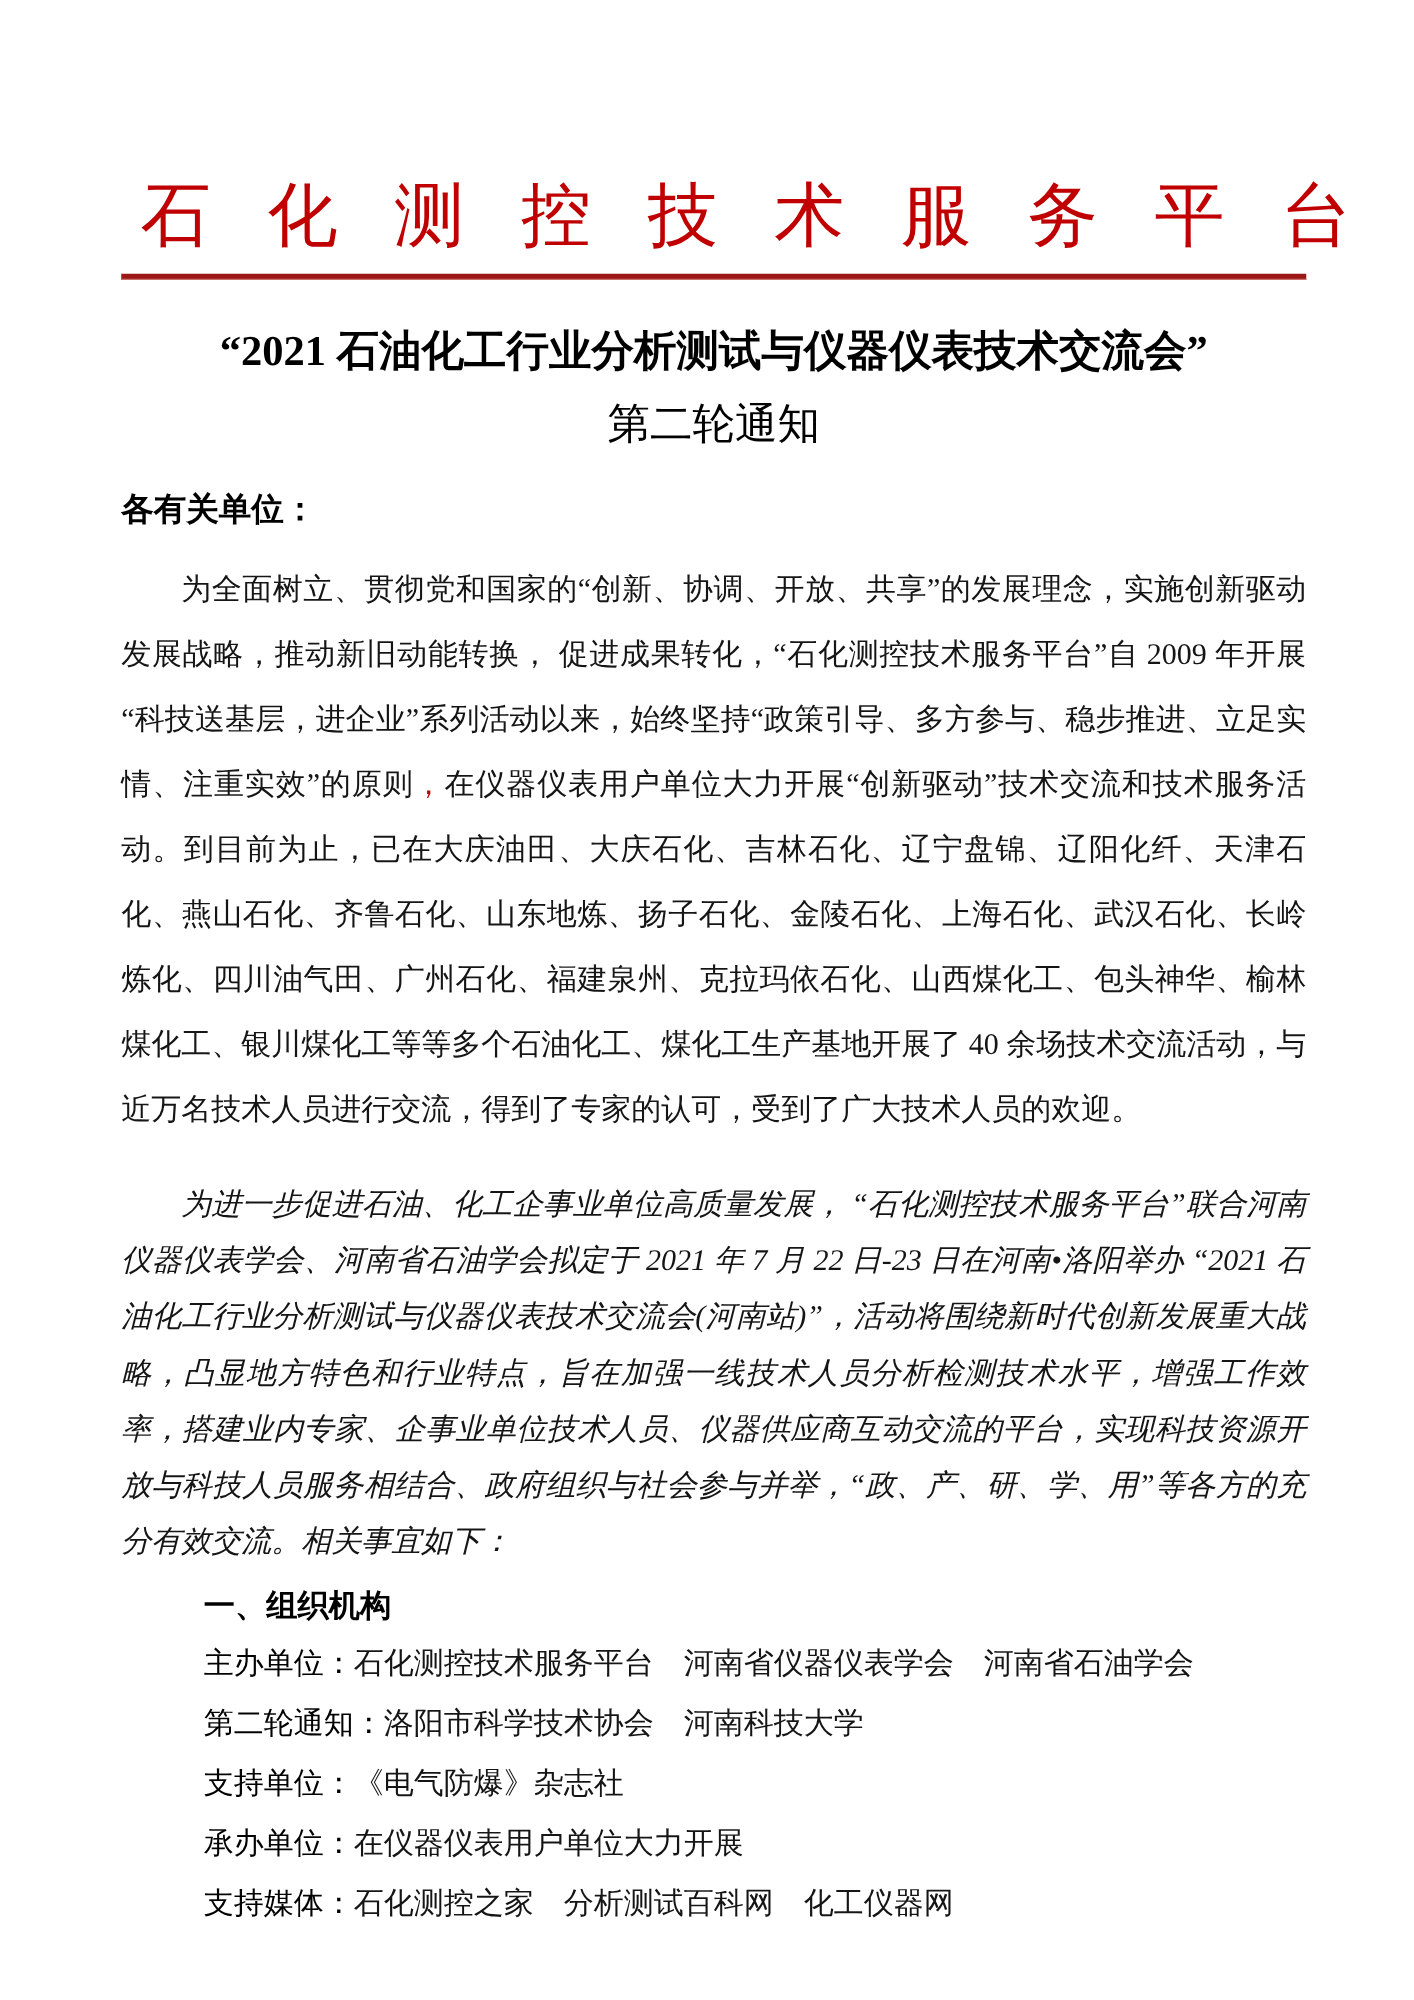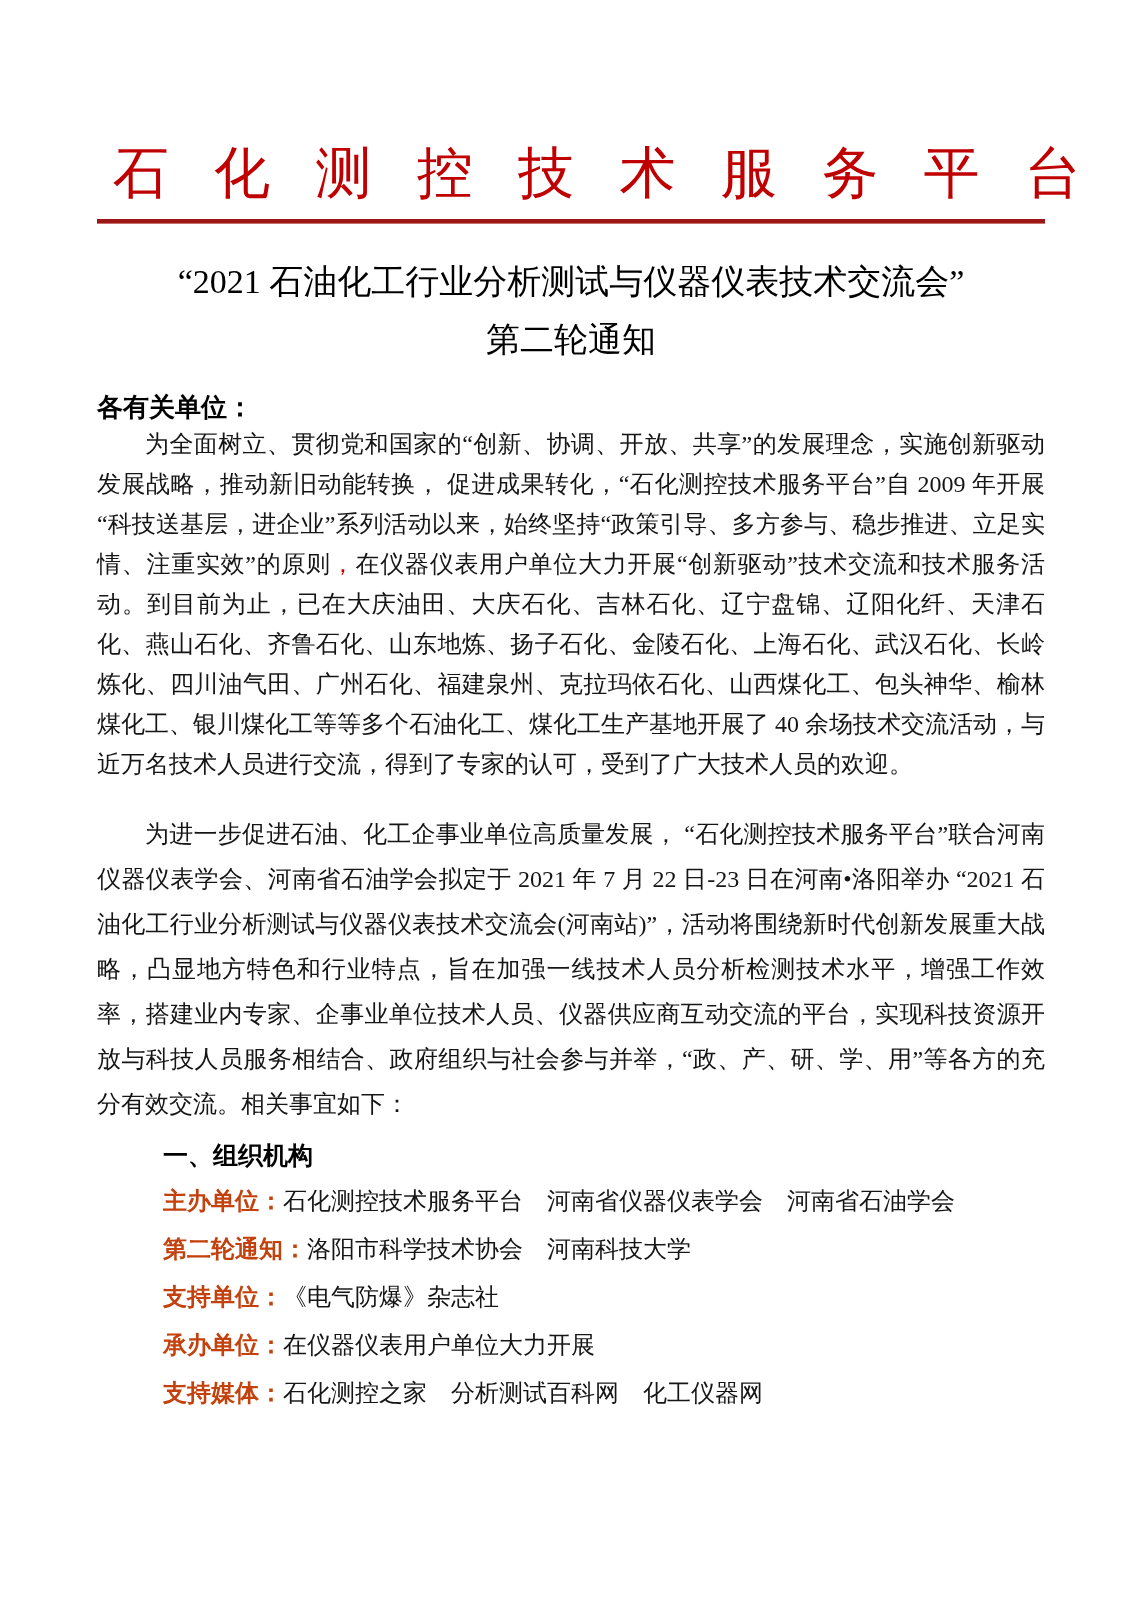--- a/index.html
+++ b/index.html
@@ -37,20 +37,21 @@
     border-bottom: 1px solid #c87070;
     margin-top: 18px;
   }
   .doc-title {
     margin-top: 36px;
     text-align: center;
     font-size: 34px;
     line-height: 44px;
     color: #000000;
     white-space: nowrap;
+    font-weight: bold;
   }
   .doc-subtitle {
     margin-top: 14px;
     text-align: center;
     font-size: 34px;
     line-height: 44px;
     color: #000000;
   }
   .salutation {
     margin-top: 28px;
@@ -61,25 +62,27 @@
     color: #000000;
   }
   .para {
     margin: 0;
     font-size: 24px;
     text-align: justify;
     text-indent: 2em;
     color: #151515;
   }
   .para1 {
-    line-height: 40px;
+    margin-top: 22px;
+    line-height: 52px;
   }
   .para2 {
     margin-top: 28px;
     line-height: 45px;
+    font-style: italic;
   }
   .red-accent {
     color: #c00000;
   }
   .section-heading {
     margin: 6px 0 0 66px;
     font-family: "Liberation Sans", "DejaVu Sans", sans-serif;
     font-weight: 700;
     font-size: 25px;
     line-height: 44px;
@@ -87,22 +90,22 @@
   }
   .org-line {
     margin-left: 66px;
     font-size: 24px;
     line-height: 48px;
     color: #151515;
     white-space: nowrap;
   }
   .org-label {
     font-family: "Liberation Sans", "DejaVu Sans", sans-serif;
-    font-weight: 700;
-    color: #c2410c;
+    font-weight: 400;
+    color: #000000;
   }
   .org-value {
     font-family: "Liberation Serif", "DejaVu Serif", serif;
   }
   .section-heading-2 {
     margin-top: 2px;
     line-height: 48px;
   }
 </style>
 </head>

